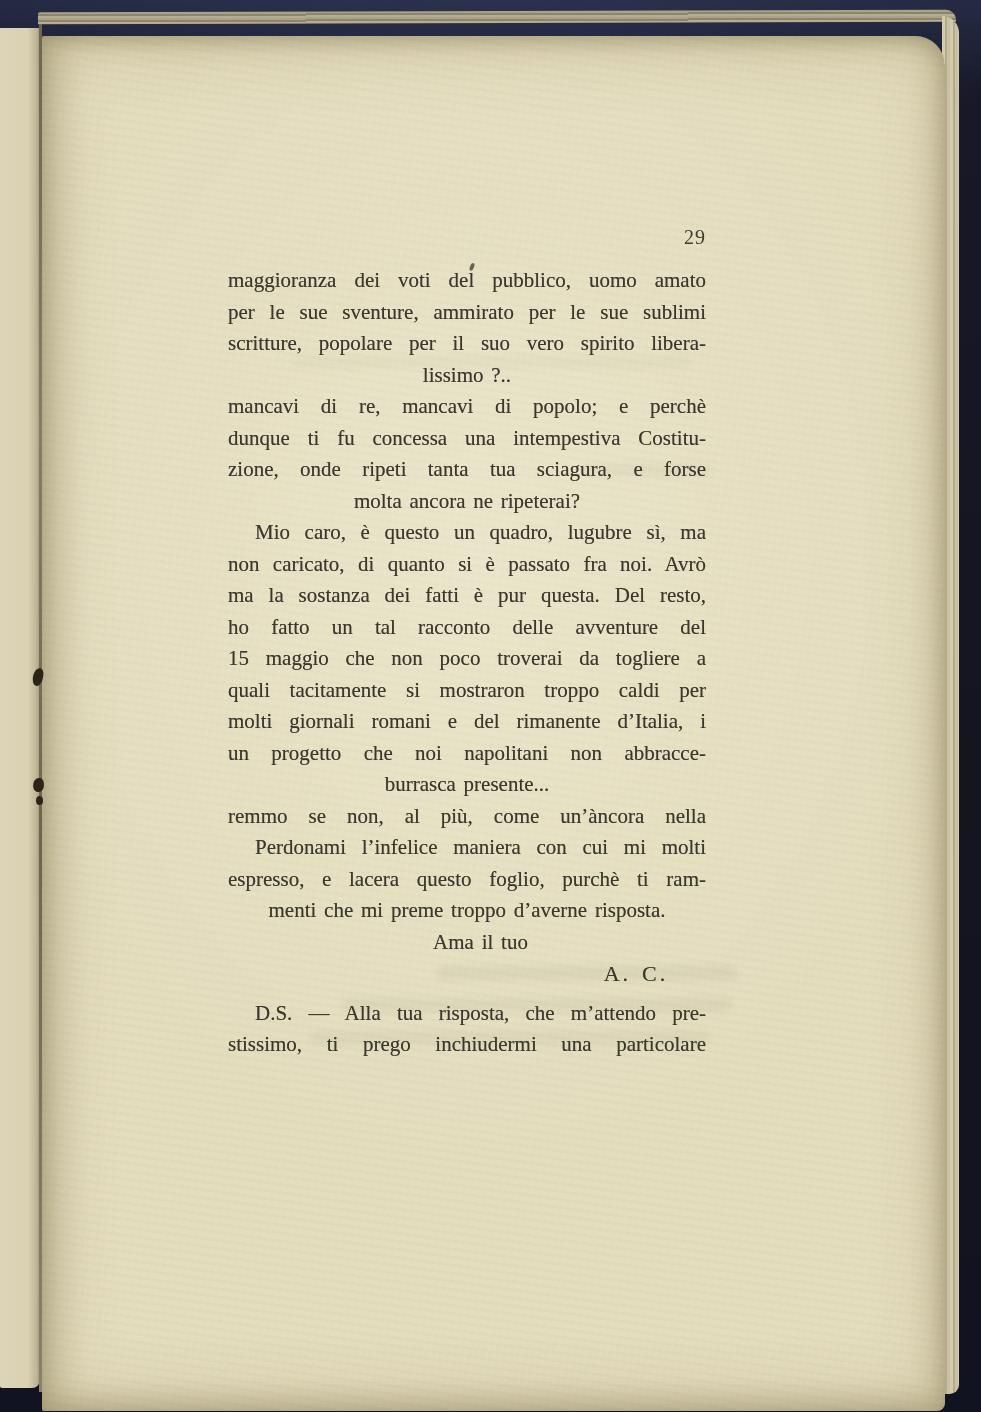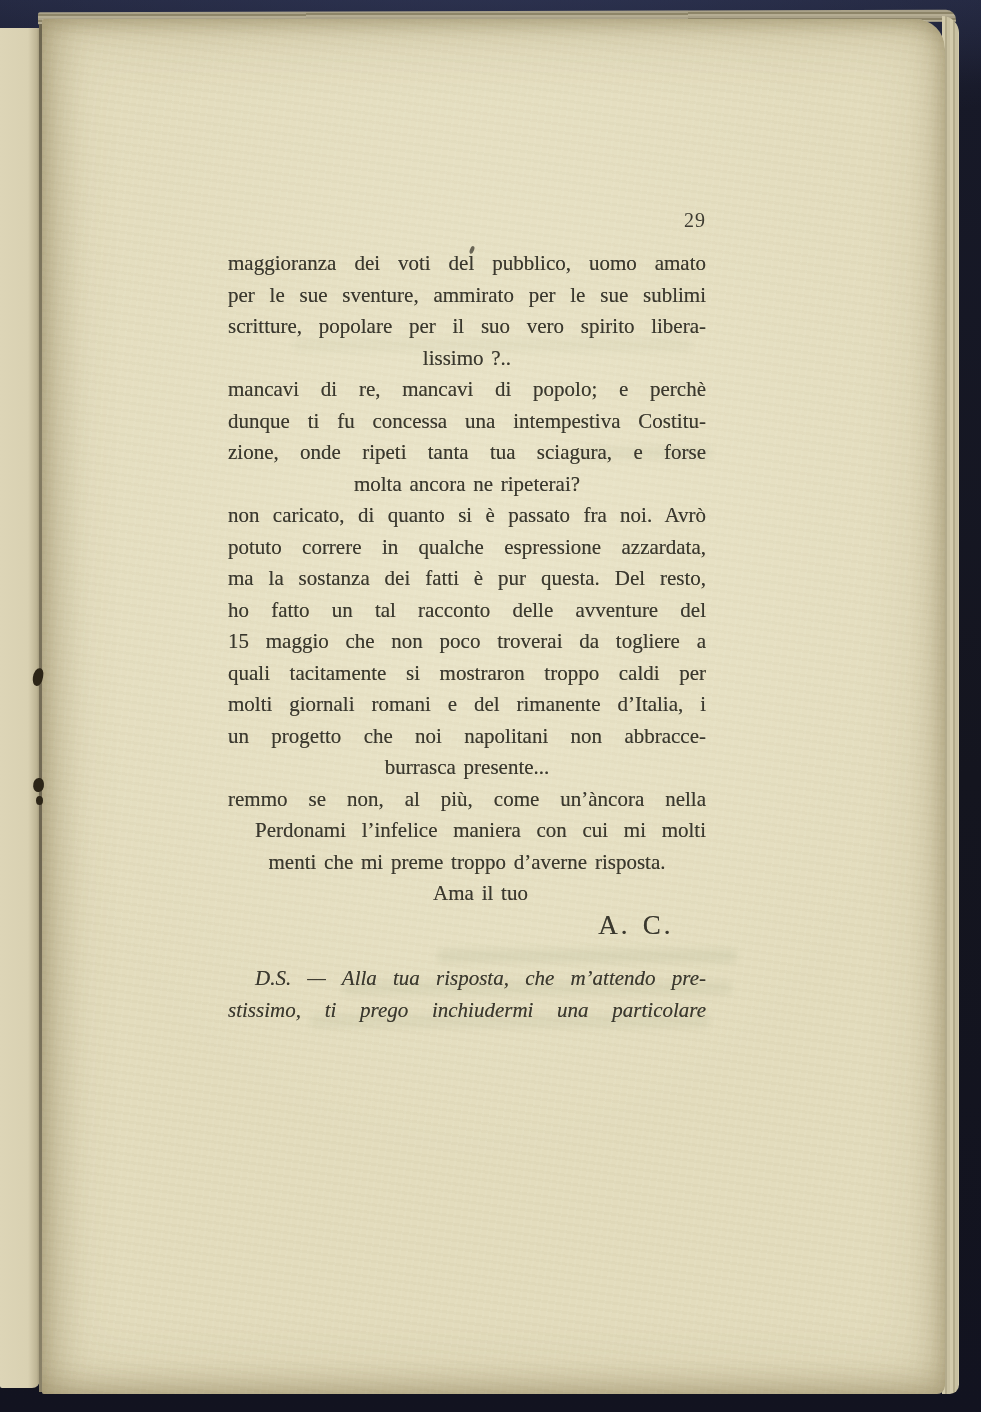--- a/index.html
+++ b/index.html
@@ -33,21 +33,21 @@
     background:linear-gradient(90deg,#ddd5b7 0%,#d9d1b2 70%,#bdb494 92%,#9e9577 100%);
     border-radius:0 0 8px 2px;
   }
   
   .gutter{
     position:absolute;left:39px;top:24px;width:3px;height:1368px;
     background:linear-gradient(180deg,#6d6650 0%,#857d63 30%,#6d6550 60%,#8a8268 100%);
   }
   
   .page{
-    position:absolute;left:42px;top:19px;width:903px;height:1375px;
+    position:absolute;left:42px;top:36px;width:903px;height:1375px;
     background:
       radial-gradient(ellipse 700px 900px at 48% 38%, rgba(255,253,238,.28), transparent 70%),
       repeating-linear-gradient(8deg, rgba(125,112,68,.035) 0 3px, transparent 3px 8px),
       repeating-linear-gradient(98deg, rgba(255,255,242,.05) 0 2px, transparent 2px 7px),
       #e3dcbd;
     box-shadow:
       inset 0 0 70px rgba(118,102,56,.28),
       inset 16px 0 30px rgba(108,94,56,.22),
       inset -10px -8px 26px rgba(108,94,56,.20),
       inset 0 6px 14px rgba(108,94,56,.18);
@@ -58,25 +58,25 @@
     text-align:right;
     font-size:20px;color:#3d3b31;letter-spacing:1px;
   }
   .text-block{
     position:absolute;left:186px;top:229px;width:478px; 
     font-size:21px;line-height:31.5px;color:#3a382e;
     word-spacing:2.5px;
     text-shadow:0 0 .5px rgba(58,56,46,.55);
   }
   .para{margin:0;}
-  .para.gap-before{margin-top:22px;font-style:italic;}
+  .para.gap-before{margin-top:8px;}
   .line{text-align:center;white-space:normal;}
   .line.just{text-align:justify;text-align-last:justify;}
   .line.indent{text-indent:27px;}
-  .para.signature .line{padding-left:338px;letter-spacing:3px;font-size:27px;}
+  .para.signature .line{padding-left:338px;letter-spacing:3px;font-size:22px;}
   
   .ghost{position:absolute;background:#97a07c;opacity:.14;filter:blur(3px);border-radius:6px;}
   .g1{left:395px;top:930px;width:300px;height:14px;}
   .g2{left:300px;top:962px;width:390px;height:14px;opacity:.12;}
   .g3{left:268px;top:995px;width:400px;height:14px;opacity:.11;}
   .g4{left:540px;top:428px;width:130px;height:12px;opacity:.10;}
   .g5{left:250px;top:320px;width:400px;height:12px;opacity:.07;}
   
   .ink-spot{position:absolute;background:#2c2517;border-radius:60% 40% 55% 45%;}
   .s1{left:33px;top:668px;width:10px;height:18px;transform:rotate(8deg);}
@@ -110,33 +110,34 @@
           <div class="line just">scritture, popolare per il suo vero spirito libera-</div>
           <div class="line">lissimo ?..</div>
         </div>
         <div class="para">
           <div class="line just">mancavi di re, mancavi di popolo; e perchè</div>
           <div class="line just">dunque ti fu concessa una intempestiva Costitu-</div>
           <div class="line just">zione, onde ripeti tanta tua sciagura, e forse</div>
           <div class="line">molta ancora ne ripeterai?</div>
         </div>
         <div class="para">
+          <div class="line just indent">Mio caro, è questo un quadro, lugubre sì, ma</div>
           <div class="line just">non caricato, di quanto si è passato fra noi. Avrò</div>
-          <div class="line just">potuto correre in qualche espressione azzardata,</div>
           <div class="line just">ma la sostanza dei fatti è pur questa. Del resto,</div>
           <div class="line just">ho fatto un tal racconto delle avventure del</div>
           <div class="line just">15 maggio che non poco troverai da togliere a</div>
           <div class="line just">quali tacitamente si mostraron troppo caldi per</div>
           <div class="line just">molti giornali romani e del rimanente d’Italia, i</div>
           <div class="line just">un progetto che noi napolitani non abbracce-</div>
           <div class="line">burrasca presente...</div>
           <div class="line just">remmo se non, al più, come un’àncora nella</div>
         </div>
         <div class="para">
           <div class="line just indent">Perdonami l’infelice maniera con cui mi molti</div>
+          <div class="line just">espresso, e lacera questo foglio, purchè ti ram-</div>
           <div class="line">menti che mi preme troppo d’averne risposta.</div>
         </div>
         <div class="para">
           <div class="line indent">Ama il tuo</div>
         </div>
         <div class="para signature">
           <div class="line">A. C.</div>
         </div>
         <div class="para gap-before">
           <div class="line just indent">D.S. — Alla tua risposta, che m’attendo pre-</div>

